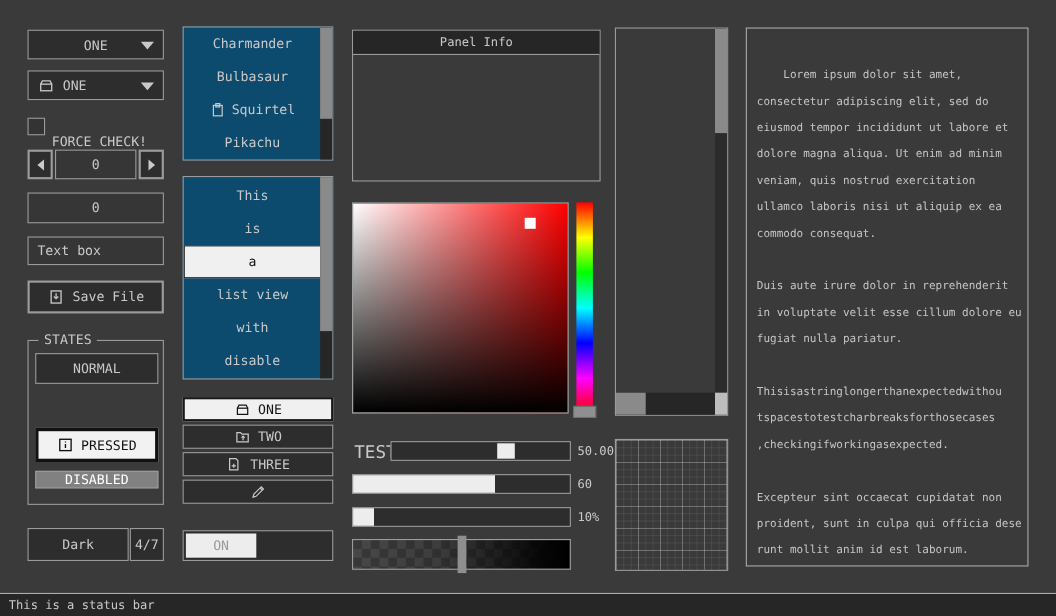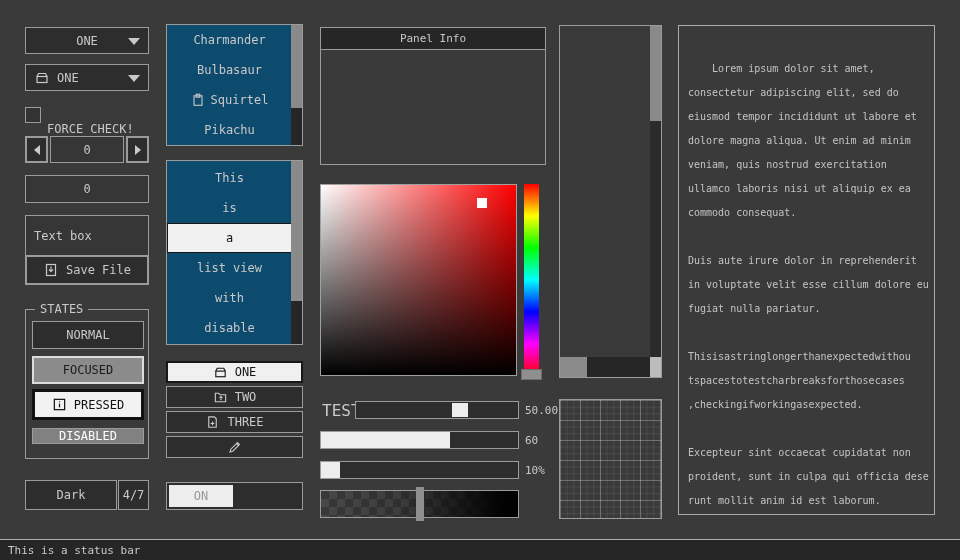--- a/index.html
+++ b/index.html
@@ -89,40 +89,37 @@
   <div class="wdg" style="left:126px; top:136px; width:23px; height:27px; border-width:2px;">
     <svg width="12" height="14" viewBox="0 0 12 14">
         <polygon points="3,2 3,12 9,7" fill="currentColor"></polygon>
       </svg>
   </div>
 
   <div class="wdg flat" style="left:25px; top:175px; width:124px; height:28px;">
     <span>0</span>
   </div>
 
-  <div class="wdg flat leftal" style="left:25px; top:215px; width:124px; height:42px;">
+  <div class="wdg flat leftal" style="left:25px; top:215px; width:124px; height:26px;">
     <span>Text box</span>
   </div>
 
   <div class="wdg" style="left:25px; top:255px; width:124px; height:30px; border-width:2px;">
     <svg width="16" height="16" viewBox="0 0 16 16" fill="none" stroke="currentColor" stroke-width="1.2">
       <rect x="3.5" y="2.5" width="9" height="11"></rect>
         <line x1="8" y1="4.5" x2="8" y2="9.5"></line>
         <polyline points="6,7.5 8,9.5 10,7.5"></polyline>
       </svg>
     <span>Save File</span>
   </div>
 
   <div class="group" style="left:25px; top:309px; width:124px; height:150px;">
     <span class="legend">STATES</span>
     <div class="gbtn wdg" style="top:11px; height:28px;">
       <span>NORMAL</span>
-    </div>
-    <div class="gbtn" style="top:46px; height:28px; background:#8b8b8b; color:#1c1c1c; border:2px solid #dcdcdc;">
-      <span>FOCUSED</span>
     </div>
     <div class="gbtn" style="top:79px; height:31px; background:#f2f2f2; color:#111; border:3px solid #111;">
       <svg width="15" height="15" viewBox="0 0 16 16" fill="none" stroke="currentColor" stroke-width="1.3">
         <rect x="2.5" y="2.5" width="11" height="11"></rect>
           <line x1="8" y1="7" x2="8" y2="11"></line>
           <line x1="8" y1="4.6" x2="8" y2="5.6"></line>
         </svg>
       <span>PRESSED</span>
     </div>
     <div class="gbtn" style="top:118px; height:16px; background:#818181; color:#ffffff; border:1px solid #9b9b9b;">

